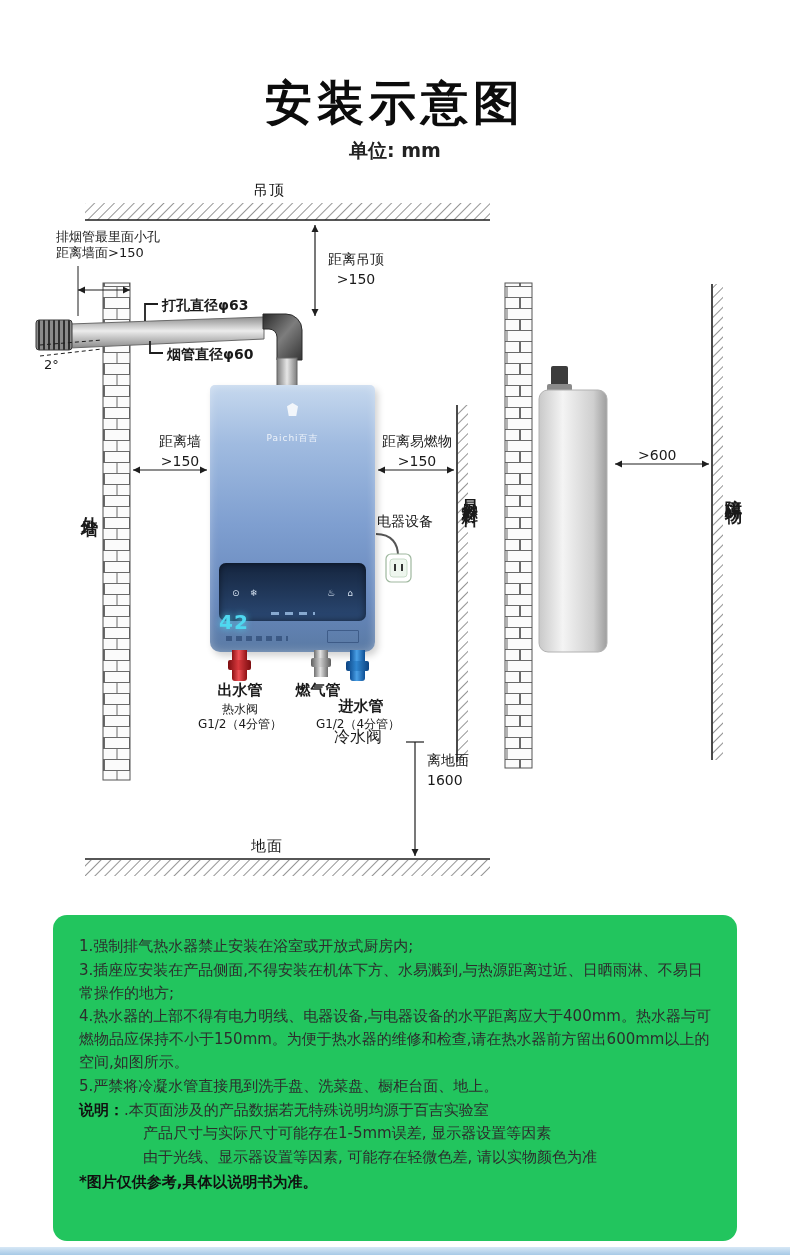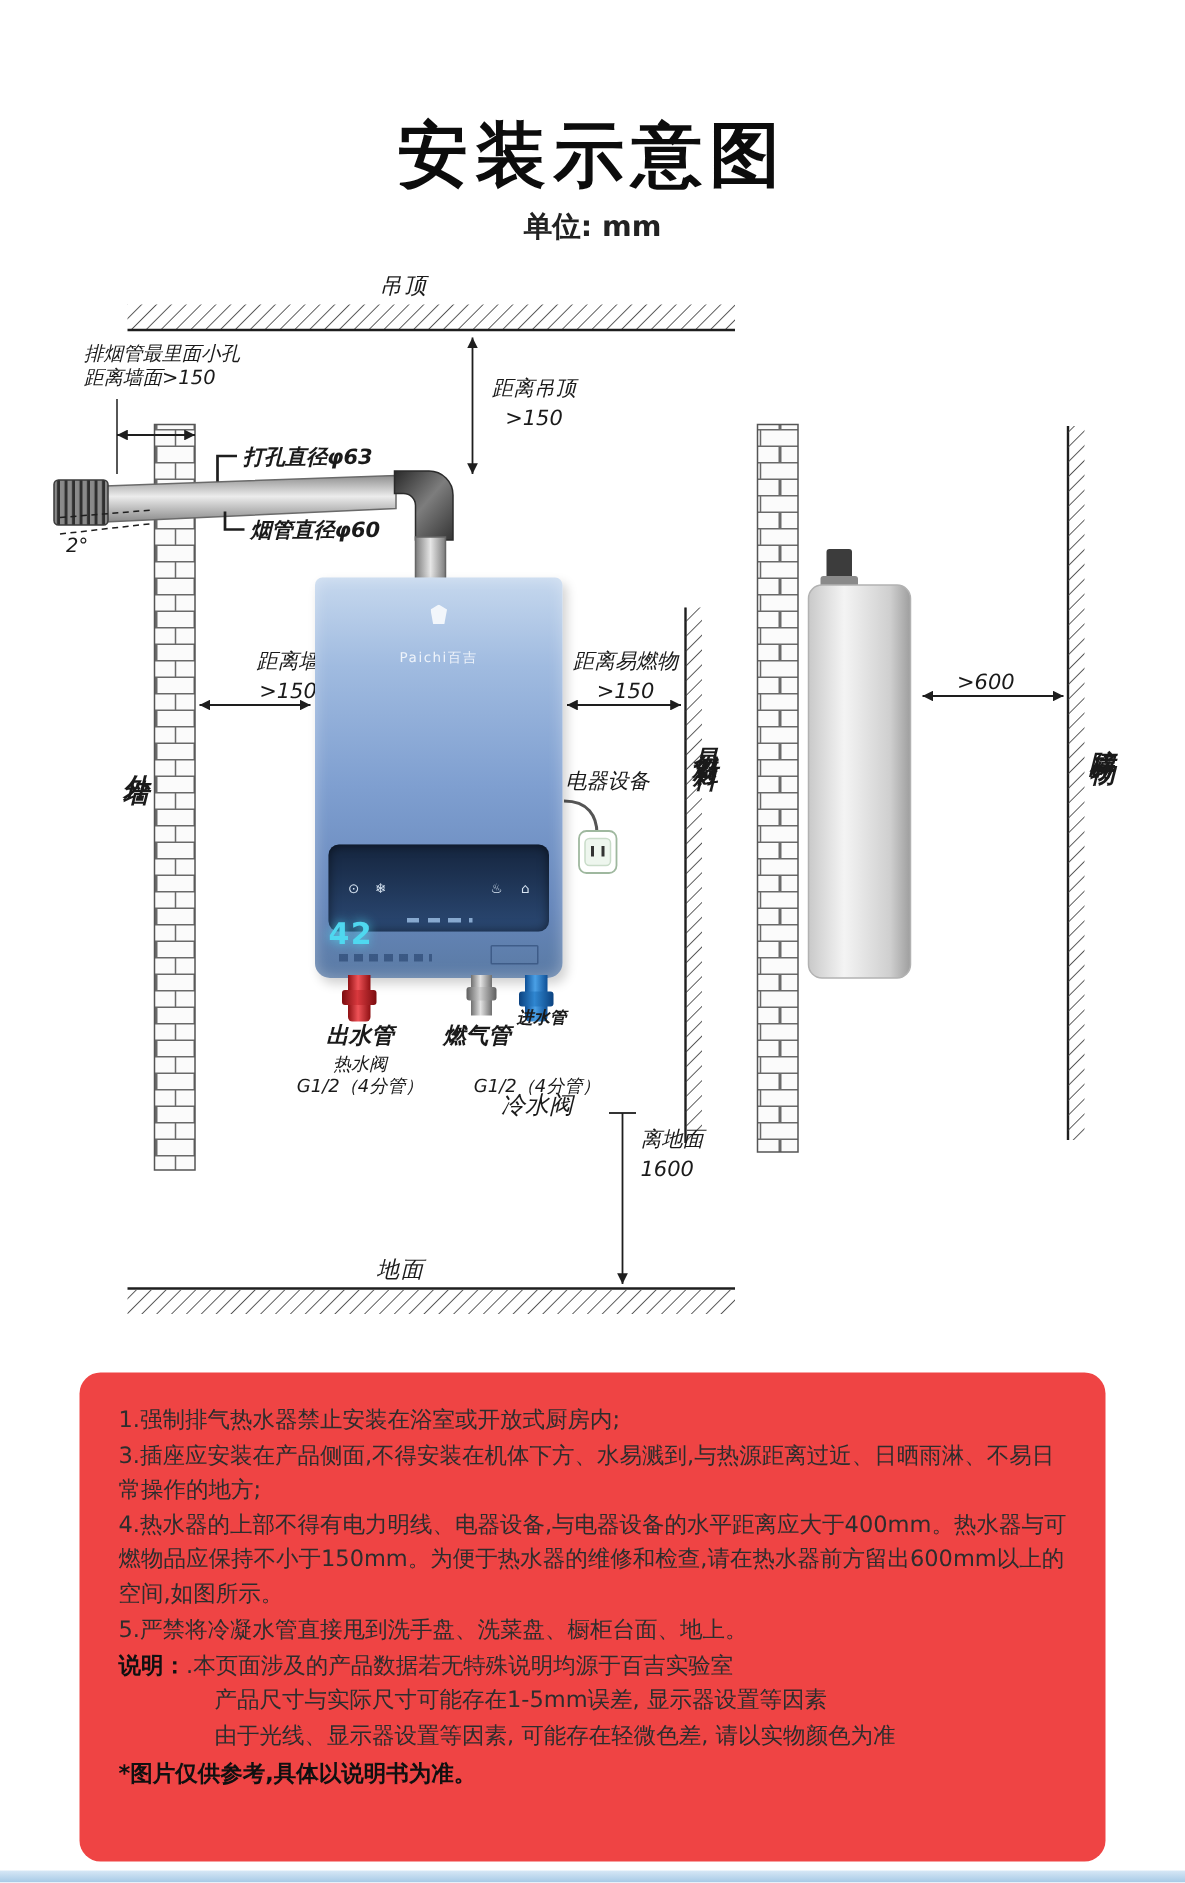--- a/index.html
+++ b/index.html
@@ -1,20 +1,20 @@
 <!DOCTYPE html>
 <html><head>
 <meta charset="utf-8">
 <style>
   html,body{margin:0;padding:0;}
   body{
     width:790px;height:1255px;position:relative;background:#ffffff;
     font-family:"DejaVu Sans","Liberation Sans",sans-serif;color:#1a1a1a;overflow:hidden;
   }
-  .lbl{position:absolute;font-size:14px;line-height:1.3;white-space:nowrap;font-style:italic;}
+  .lbl{position:absolute;font-size:14px;line-height:1.3;white-space:nowrap;}
   .ctr{text-align:center;white-space:normal;}
   .bold{font-weight:bold;}
   .vtext{writing-mode:vertical-rl;letter-spacing:4px;font-weight:bold;font-size:17px;}
 
   .page-title{position:absolute;top:72px;left:0;width:100%;text-align:center;
     font-size:47px;font-weight:900;letter-spacing:5px;color:#0c0c0c;}
   .page-unit{position:absolute;top:138px;left:0;width:100%;text-align:center;
     font-size:19px;font-weight:600;color:#222;}
 
   .diagram-svg{position:absolute;left:0;top:0;}
@@ -50,21 +50,21 @@
   .pipe-gas{left:314px;top:650px;width:14px;height:27px;
     background:linear-gradient(90deg,#6f6f6f,#e3e3e3 45%,#6f6f6f);}
   .band-gas{left:311px;top:658px;width:20px;height:9px;border-radius:2px;
     background:linear-gradient(90deg,#5e5e5e,#cfcfcf 45%,#5e5e5e);}
   .pipe-inlet{left:350px;top:650px;width:15px;height:31px;border-radius:0 0 3px 3px;
     background:linear-gradient(90deg,#0d4f96,#4aa0e6 45%,#0d4f96);}
   .band-inlet{left:346px;top:661px;width:23px;height:10px;border-radius:2px;
     background:linear-gradient(90deg,#0b4280,#2f86d0 45%,#0b4280);}
 
   
-  .notes{position:absolute;left:53px;top:915px;width:684px;height:326px;background:#ef4444;
+  .notes{position:absolute;left:53px;top:915px;width:684px;height:326px;background:#22c55e;
     border-radius:14px;box-sizing:border-box;padding:19px 26px 14px 26px;
     font-size:15px;line-height:1.52;color:#2d2d2d;overflow:hidden;}
   .note-line{margin:1px 0;}
   .indent{padding-left:64px;}
   .disclaimer{font-weight:bold;color:#101010;margin-top:2px;}
   .remark-label{font-weight:bold;color:#101010;}
 
   .bottom-strip{position:absolute;left:0;top:1247px;width:790px;height:8px;
     background:linear-gradient(180deg,#d7e8f6,#a6c9e6);}
 </style>
@@ -184,21 +184,21 @@
 
 <div class="lbl bold" style="left:162px;top:296px;">打孔直径φ63</div>
 <div class="lbl bold" style="left:167px;top:345px;text-align:right;">烟管直径φ60</div>
 <div class="lbl" style="left:44px;top:357px;font-size:13px;">2°</div>
 
 <div class="lbl ctr" style="left:320px;top:249px;width:72px;line-height:1.45;">
   <div>距离吊顶</div>
   <div>&gt;150</div>
 </div>
 
-<div class="lbl ctr" style="left:157px;top:431px;width:70px;line-height:1.45;text-align:center;">
+<div class="lbl ctr" style="left:145px;top:431px;width:70px;line-height:1.45;text-align:center;">
   <div>距离墙</div>
   <div>&gt;150</div>
 </div>
 
 <div class="lbl ctr" style="left:375px;top:431px;width:84px;line-height:1.45;">
   <div>距离易燃物</div>
   <div>&gt;150</div>
 </div>
 
 <div class="lbl" style="left:638px;top:446px;">&gt;600</div>
@@ -228,21 +228,21 @@
 
 <div class="pipe pipe-outlet"></div>
 <div class="pipe-band band-outlet"></div>
 <div class="pipe pipe-gas"></div>
 <div class="pipe-band band-gas"></div>
 <div class="pipe pipe-inlet"></div>
 <div class="pipe-band band-inlet"></div>
 
 <div class="lbl bold ctr" style="left:213px;top:681px;width:54px;font-size:15px;">出水管</div>
 <div class="lbl bold ctr" style="left:294px;top:681px;width:48px;font-size:15px;">燃气管</div>
-<div class="lbl bold ctr" style="left:337px;top:672px;width:48px;font-size:11px;">进水管</div>
+<div class="lbl bold ctr" style="left:337px;top:697px;width:48px;font-size:15px;">进水管</div>
 <div class="lbl ctr" style="left:215px;top:702px;width:50px;font-size:12px;">热水阀</div>
 <div class="lbl ctr" style="left:333px;top:702px;width:50px;font-size:16px;margin-top:25px;">冷水阀</div>
 <div class="lbl ctr" style="left:195px;top:717px;width:90px;font-size:12px;">G1/2（4分管）</div>
 <div class="lbl ctr" style="left:313px;top:717px;width:90px;font-size:12px;">G1/2（4分管）</div>
 
 <div class="lbl" style="left:427px;top:750px;line-height:1.45;">
   <div>离地面</div>
   <div>1600</div>
 </div>
 

